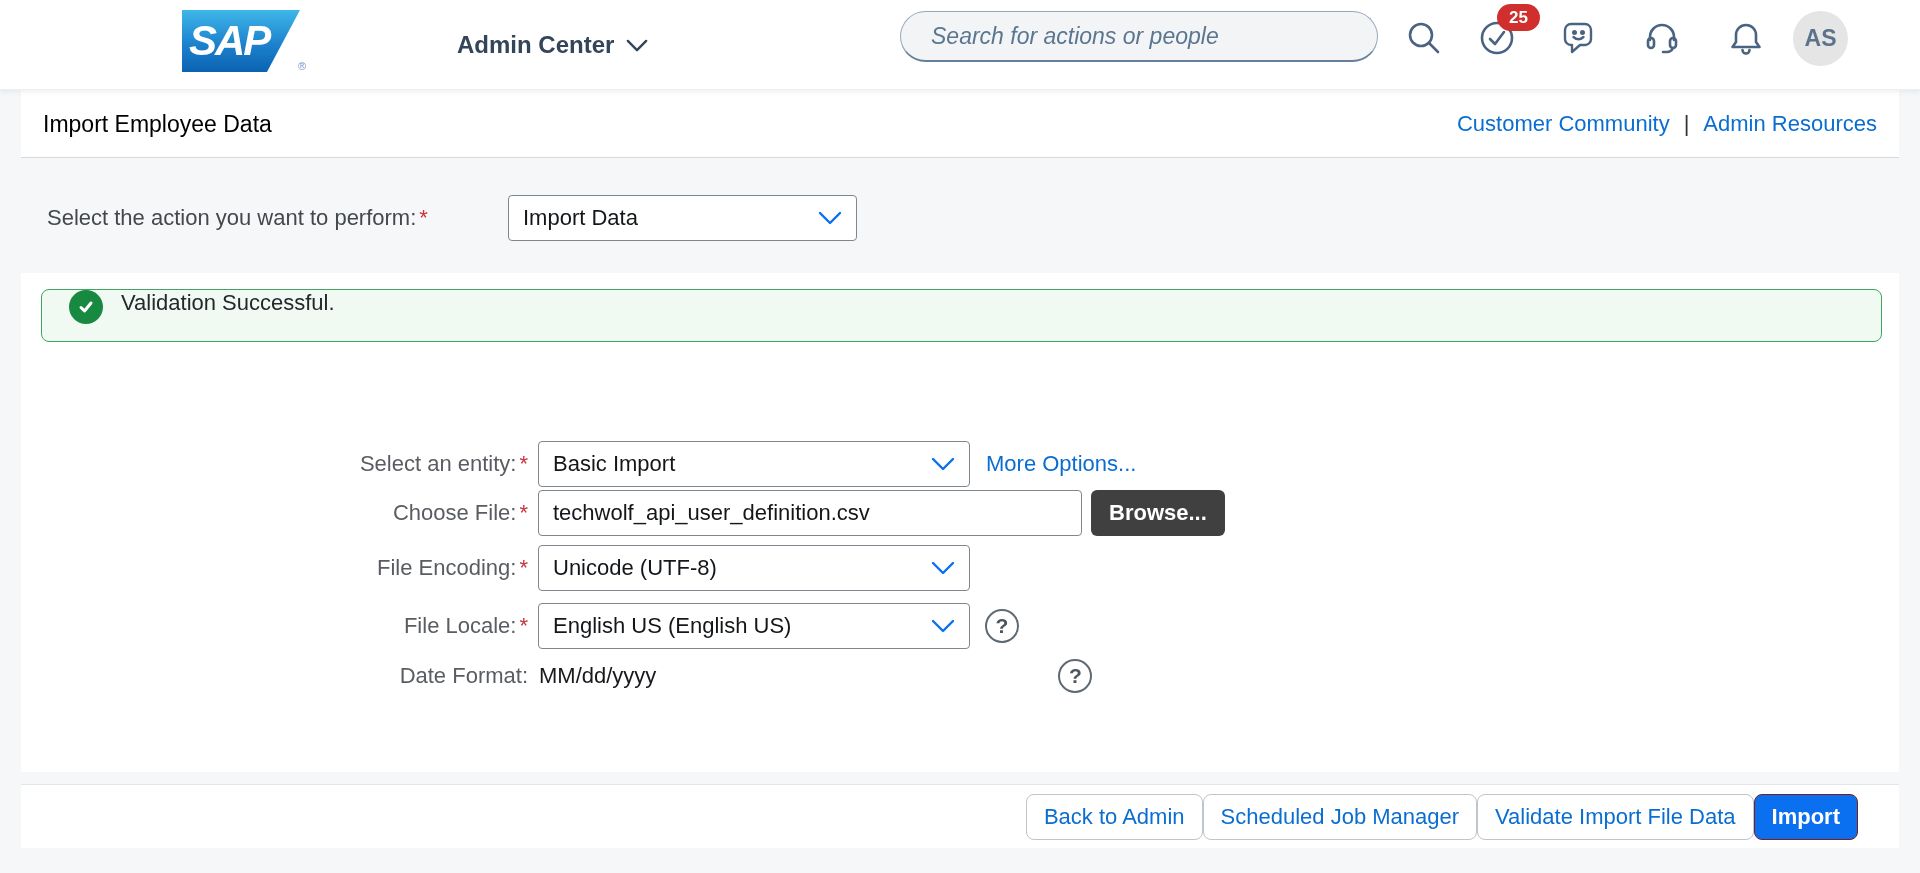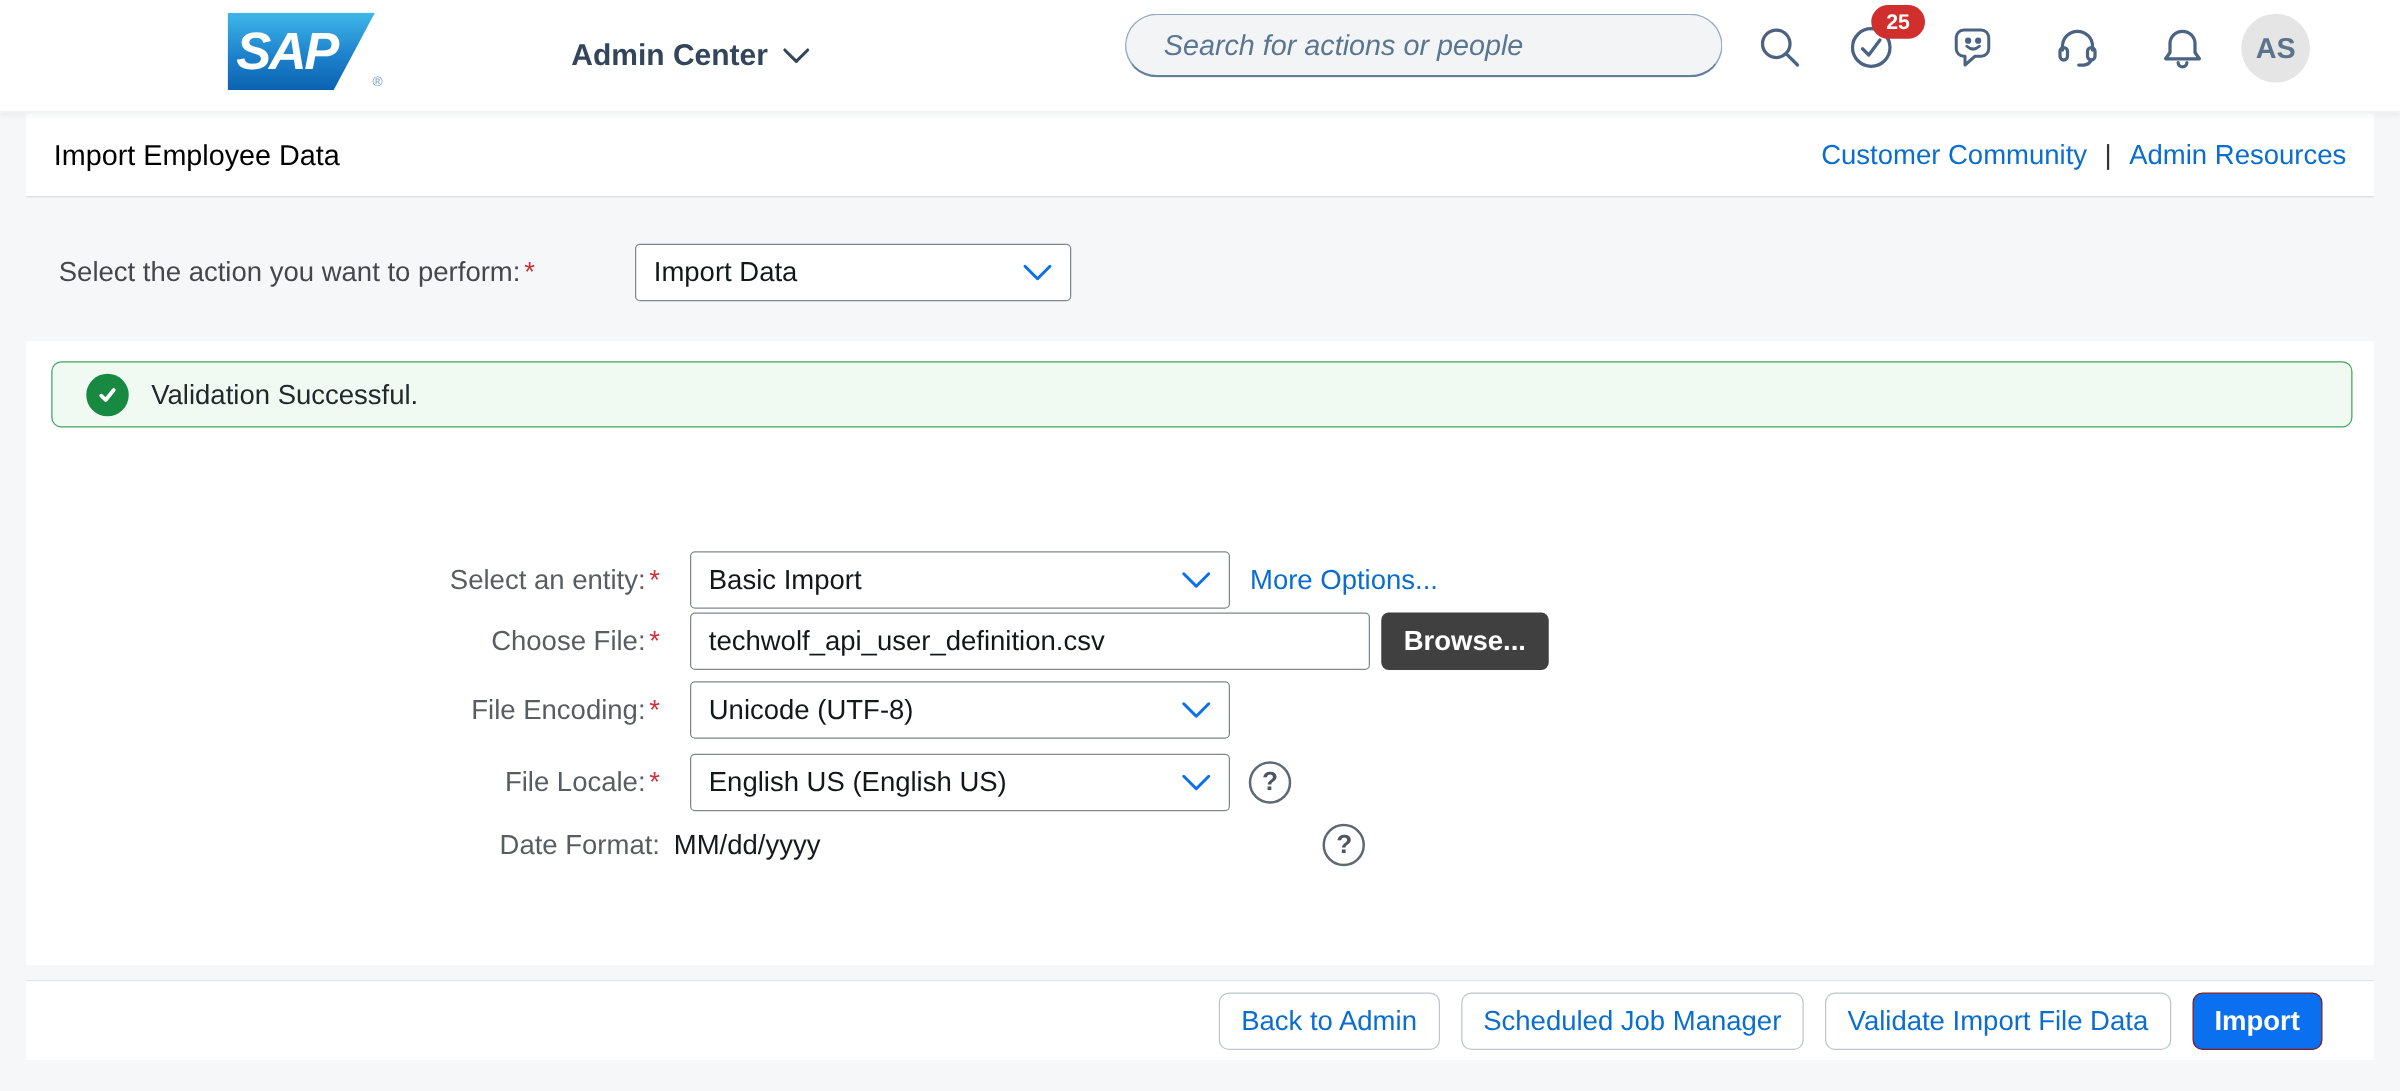--- a/index.html
+++ b/index.html
@@ -52,46 +52,46 @@
   .req { color:#c8343c; margin-left:3px; }
   .select { background:#fff; border:1px solid #7f868d; border-radius:4px; height:46px;
             display:flex; align-items:center; justify-content:space-between; padding:0 14px;
             font-size:22px; color:#14171a; cursor:pointer; }
   .select svg { width:24px; height:15px; color:#0a70f0; flex:0 0 auto; margin-left:10px; }
   .actionselect { position:absolute; left:508px; top:195px; width:349px; }
 
   
   .card { position:absolute; left:21px; top:273px; width:1878px; height:499px; background:#fff; }
   .banner { position:absolute; left:20px; top:16px; width:1841px; height:53px; background:#f1faf2;
-            border:1px solid #41a45f; border-radius:8px; display:flex; align-items:center; }
+            border:1px solid #41a45f; border-radius:8px; display:flex; }
   .bicon { width:34px; height:34px; border-radius:50%; background:#188940; margin-left:27px;
            display:flex; align-items:center; justify-content:center; flex:0 0 auto; }
   .bicon svg { width:20px; height:20px; }
   .bmsg { margin-left:18px; font-size:22px; color:#23282d; }
 
   .frow { position:absolute; left:0; height:46px; display:flex; align-items:center; }
   .flabel { width:507px; text-align:right; font-size:22px; color:#595d62; flex:0 0 auto; }
-  .fctl { margin-left:24px;gap:44px; }
+  .fctl { margin-left:10px;gap:44px; }
   .w432 { width:432px; }
   .textinput { width:544px; height:46px; background:#fff; border:1px solid #7f868d;
                border-radius:4px; padding:0 14px; font-family:"Liberation Sans",sans-serif;
                font-size:22px; color:#14171a; outline:none; }
   .browse { margin-left:9px; height:46px; padding:0 18px; background:#404040; border:none;
             border-radius:6px; color:#fff; font-size:22px; font-weight:700; cursor:pointer;
             font-family:"Liberation Sans",sans-serif; }
   .moreopts { margin-left:16px; font-size:22px; color:#0a6ed1; text-decoration:none; cursor:pointer; }
   .help { margin-left:15px; width:34px; height:34px; border:2px solid #5f6972; border-radius:50%;
           display:flex; align-items:center; justify-content:center; font-size:21px; font-weight:700;
           color:#4c565f; background:#fff; cursor:pointer; flex:0 0 auto; }
   .staticval { margin-left:11px; font-size:22px; color:#17191c; }
 
   
   .footer { position:absolute; left:21px; top:784px; width:1878px; height:64px; background:#fff;
             border-top:1px solid #e3e6e9; display:flex; align-items:center; justify-content:flex-end;
-            gap:17px; padding-right:41px; }
+            padding-right:41px; }
   .btn { height:46px; padding:0 17px; border-radius:8px; font-size:22px; cursor:pointer;
          font-family:"Liberation Sans",sans-serif; }
   .btn-outline { background:#fff; border:1px solid #bec5cb; color:#0a6ed1; }
   .btn-primary { background:#0b70f0; border:1px solid #7f1d1d; color:#fff; font-weight:700; }
 </style>
 </head>
 <body>
 
 <div>
 

